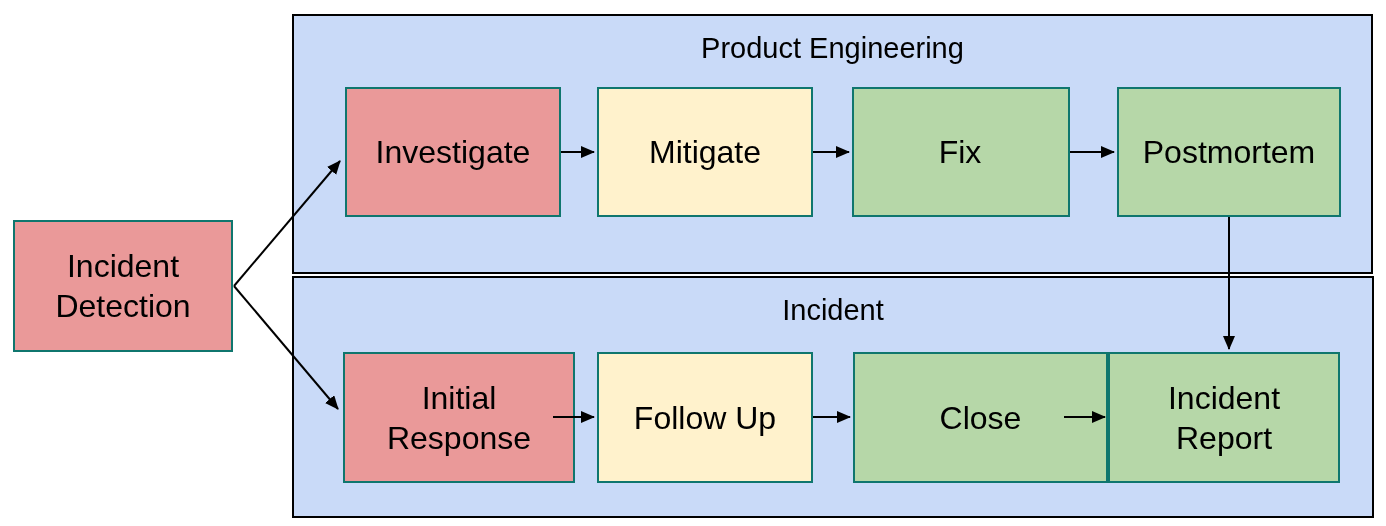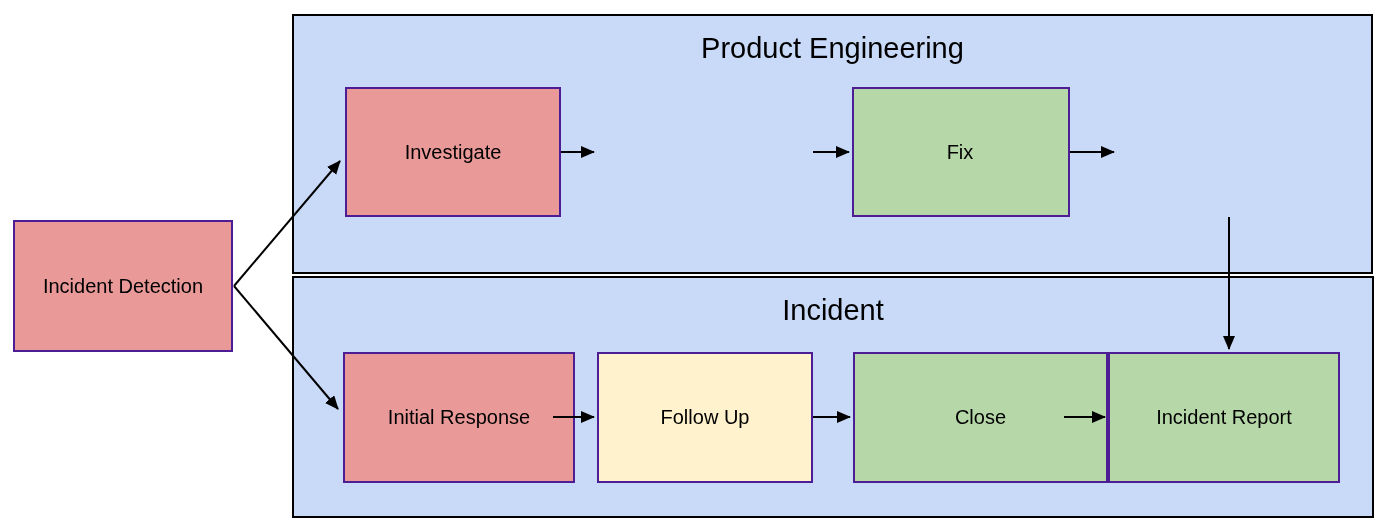--- a/index.html
+++ b/index.html
@@ -28,26 +28,26 @@
     right: 0;
     text-align: center;
     font-size: 29px;
     line-height: 1.2;
   }
   .lane-product-engineering { left: 292px; top: 14px;  width: 1081px; height: 260px; }
   .lane-support             { left: 292px; top: 276px; width: 1082px; height: 242px; }
   .node {
     position: absolute;
     box-sizing: border-box;
-    border: 2px solid #4c1d95;
+    border: 2px solid #0f766e;
     display: flex;
     align-items: center;
     justify-content: center;
     text-align: center;
-    font-size: 20px;
+    font-size: 32px;
     line-height: 1.25;
     padding: 0 18px;
   }
   .node-incident-detection { left: 13px;   top: 220px; width: 220px; height: 132px; }
   .node-investigate        { left: 345px;  top: 87px;  width: 216px; height: 130px; }
   .node-mitigate           { left: 597px;  top: 87px;  width: 216px; height: 130px; }
   .node-fix                { left: 852px;  top: 87px;  width: 218px; height: 130px; }
   .node-postmortem         { left: 1117px; top: 87px;  width: 224px; height: 130px; }
   .node-initial-response   { left: 343px;  top: 352px; width: 232px; height: 131px; }
   .node-follow-up          { left: 597px;  top: 352px; width: 216px; height: 131px; }
@@ -81,25 +81,31 @@
   </div>
 
   <div class="node node-incident-detection" style="background-color: rgb(234, 153, 153);">
     <span>Incident Detection</span>
   </div>
 
   <div class="node node-investigate" style="background-color: rgb(234, 153, 153);">
     <span>Investigate</span>
   </div>
 
+  <div class="node node-mitigate" style="background-color: rgb(255, 242, 204);">
+    <span>Mitigate</span>
+  </div>
 
   <div class="node node-fix" style="background-color: rgb(182, 215, 168); padding-left: 16px;">
     <span>Fix</span>
   </div>
 
+  <div class="node node-postmortem" style="background-color: rgb(182, 215, 168);">
+    <span>Postmortem</span>
+  </div>
 
   <div class="node node-initial-response" style="background-color: rgb(234, 153, 153);">
     <span>Initial Response</span>
   </div>
 
   <div class="node node-follow-up" style="background-color: rgb(255, 242, 204);">
     <span>Follow Up</span>
   </div>
 
   <div class="node node-close" style="background-color: rgb(182, 215, 168);">

